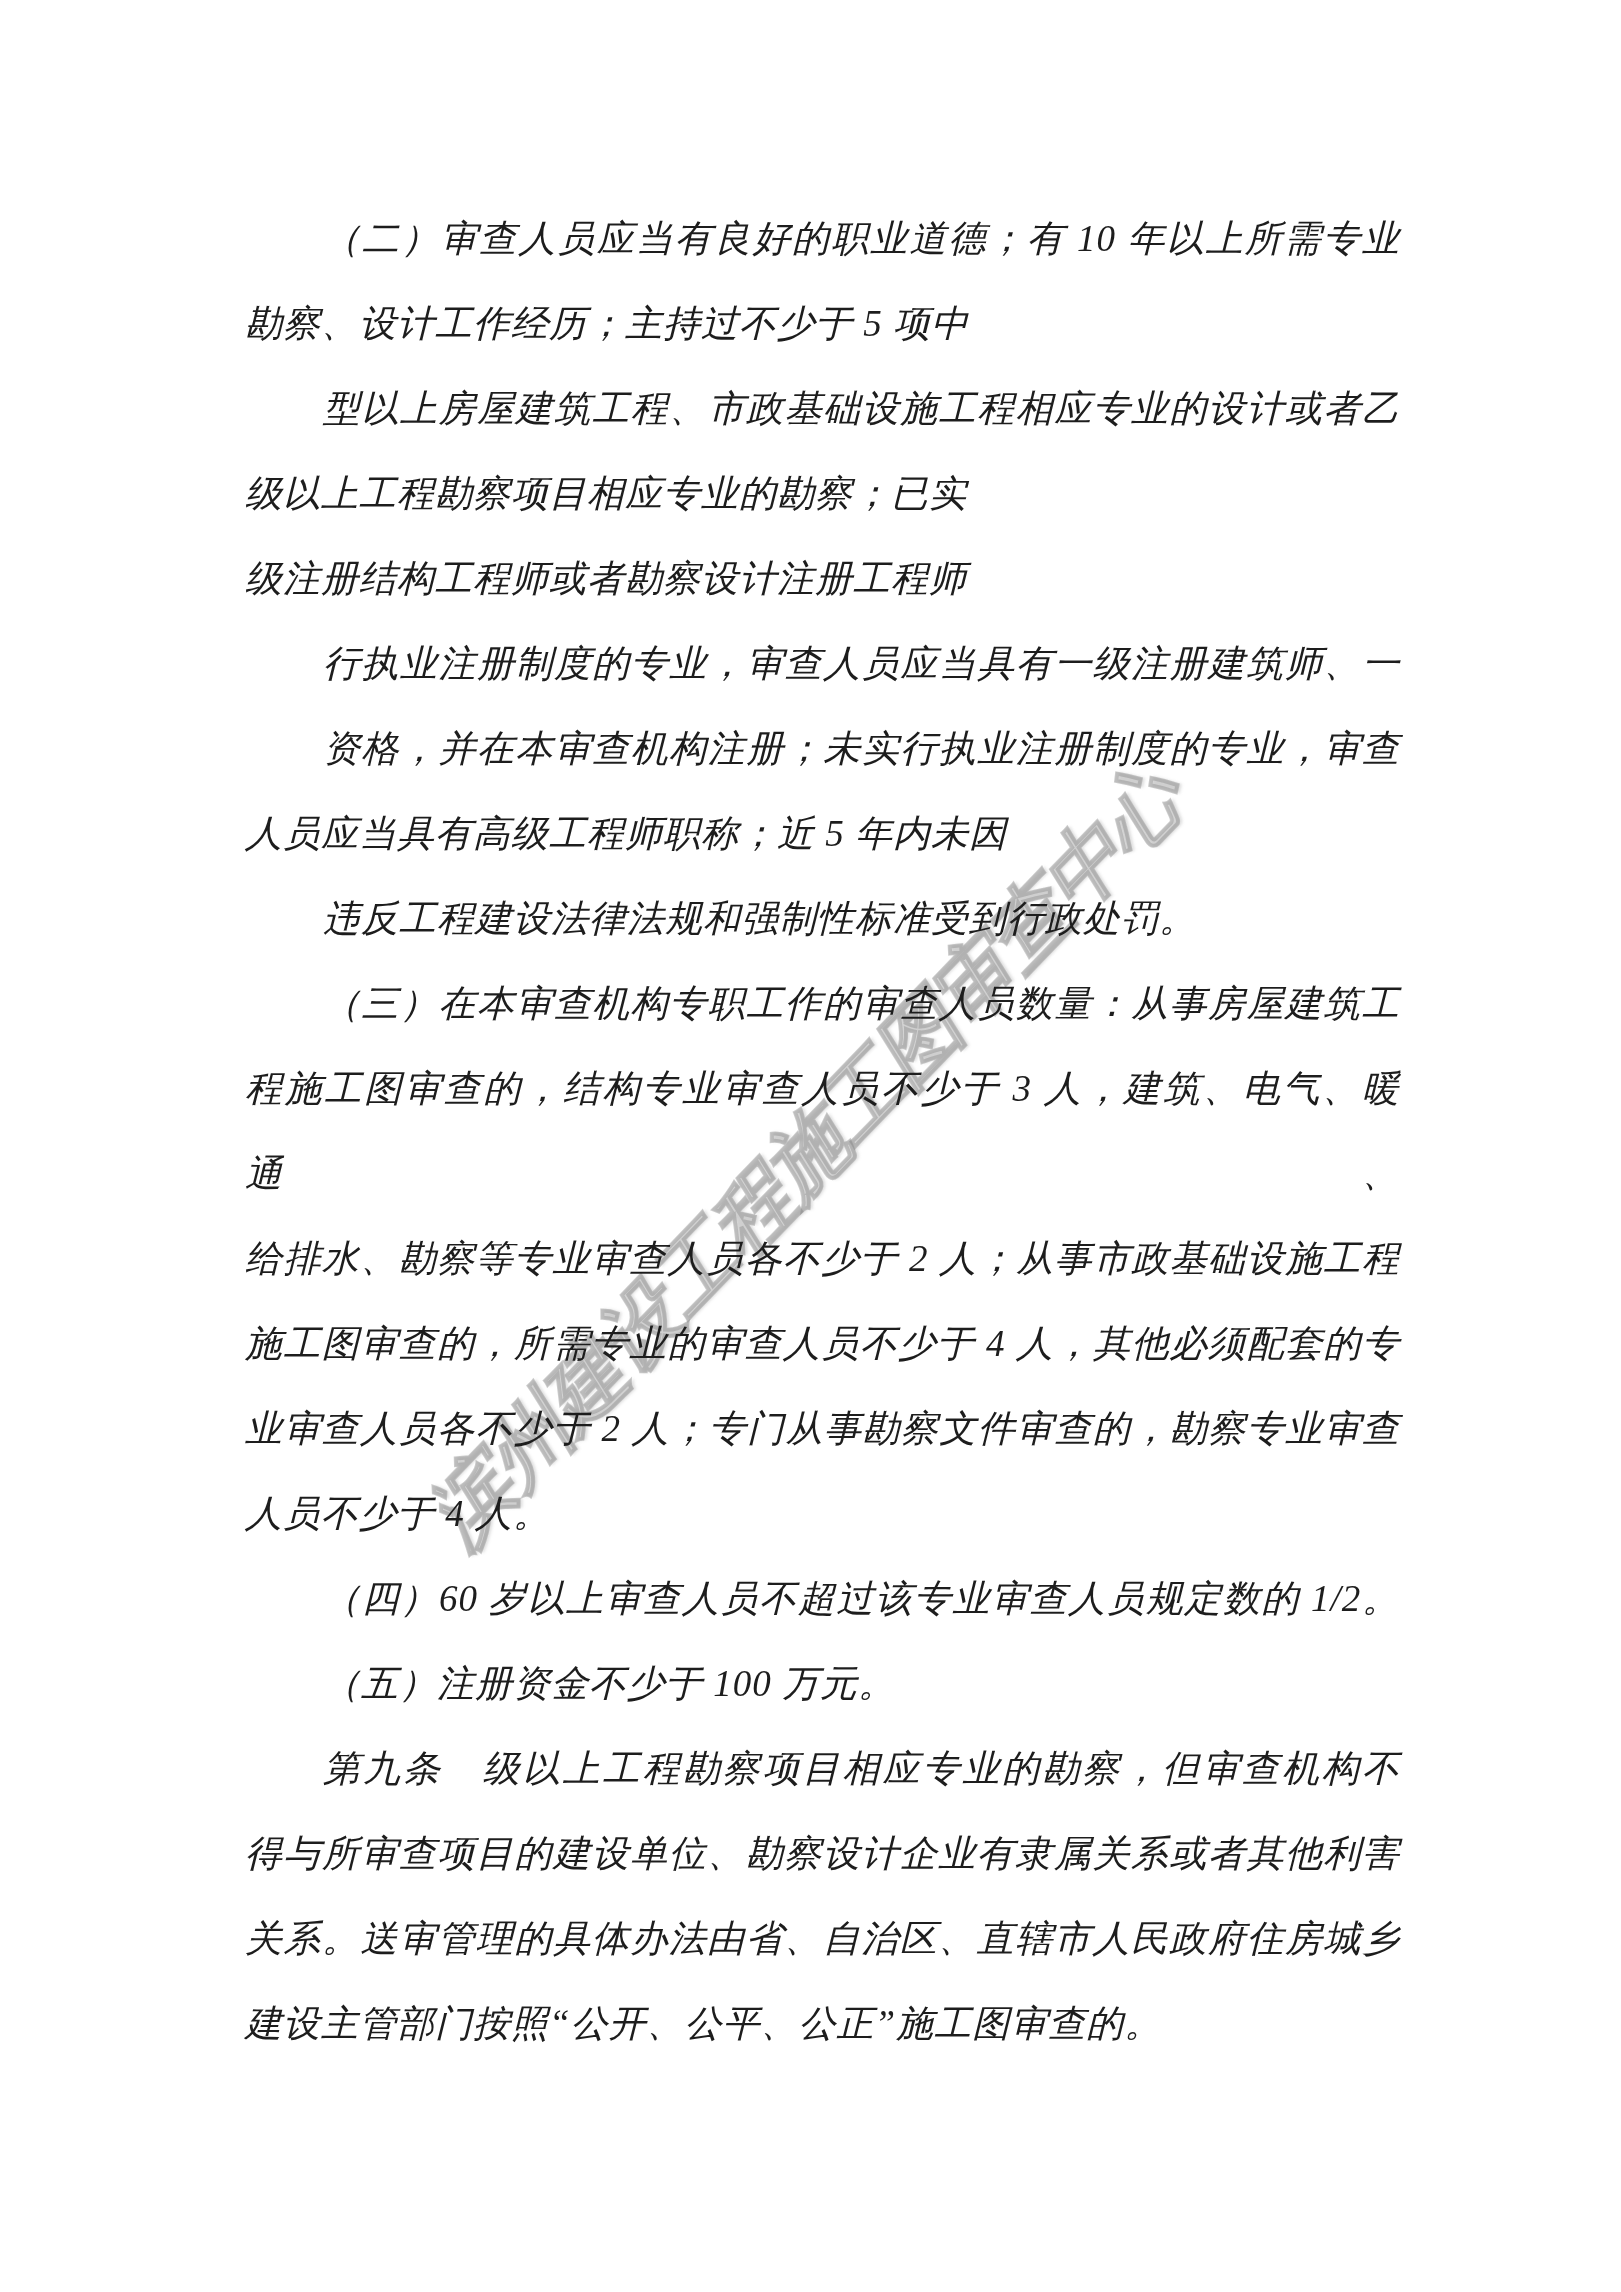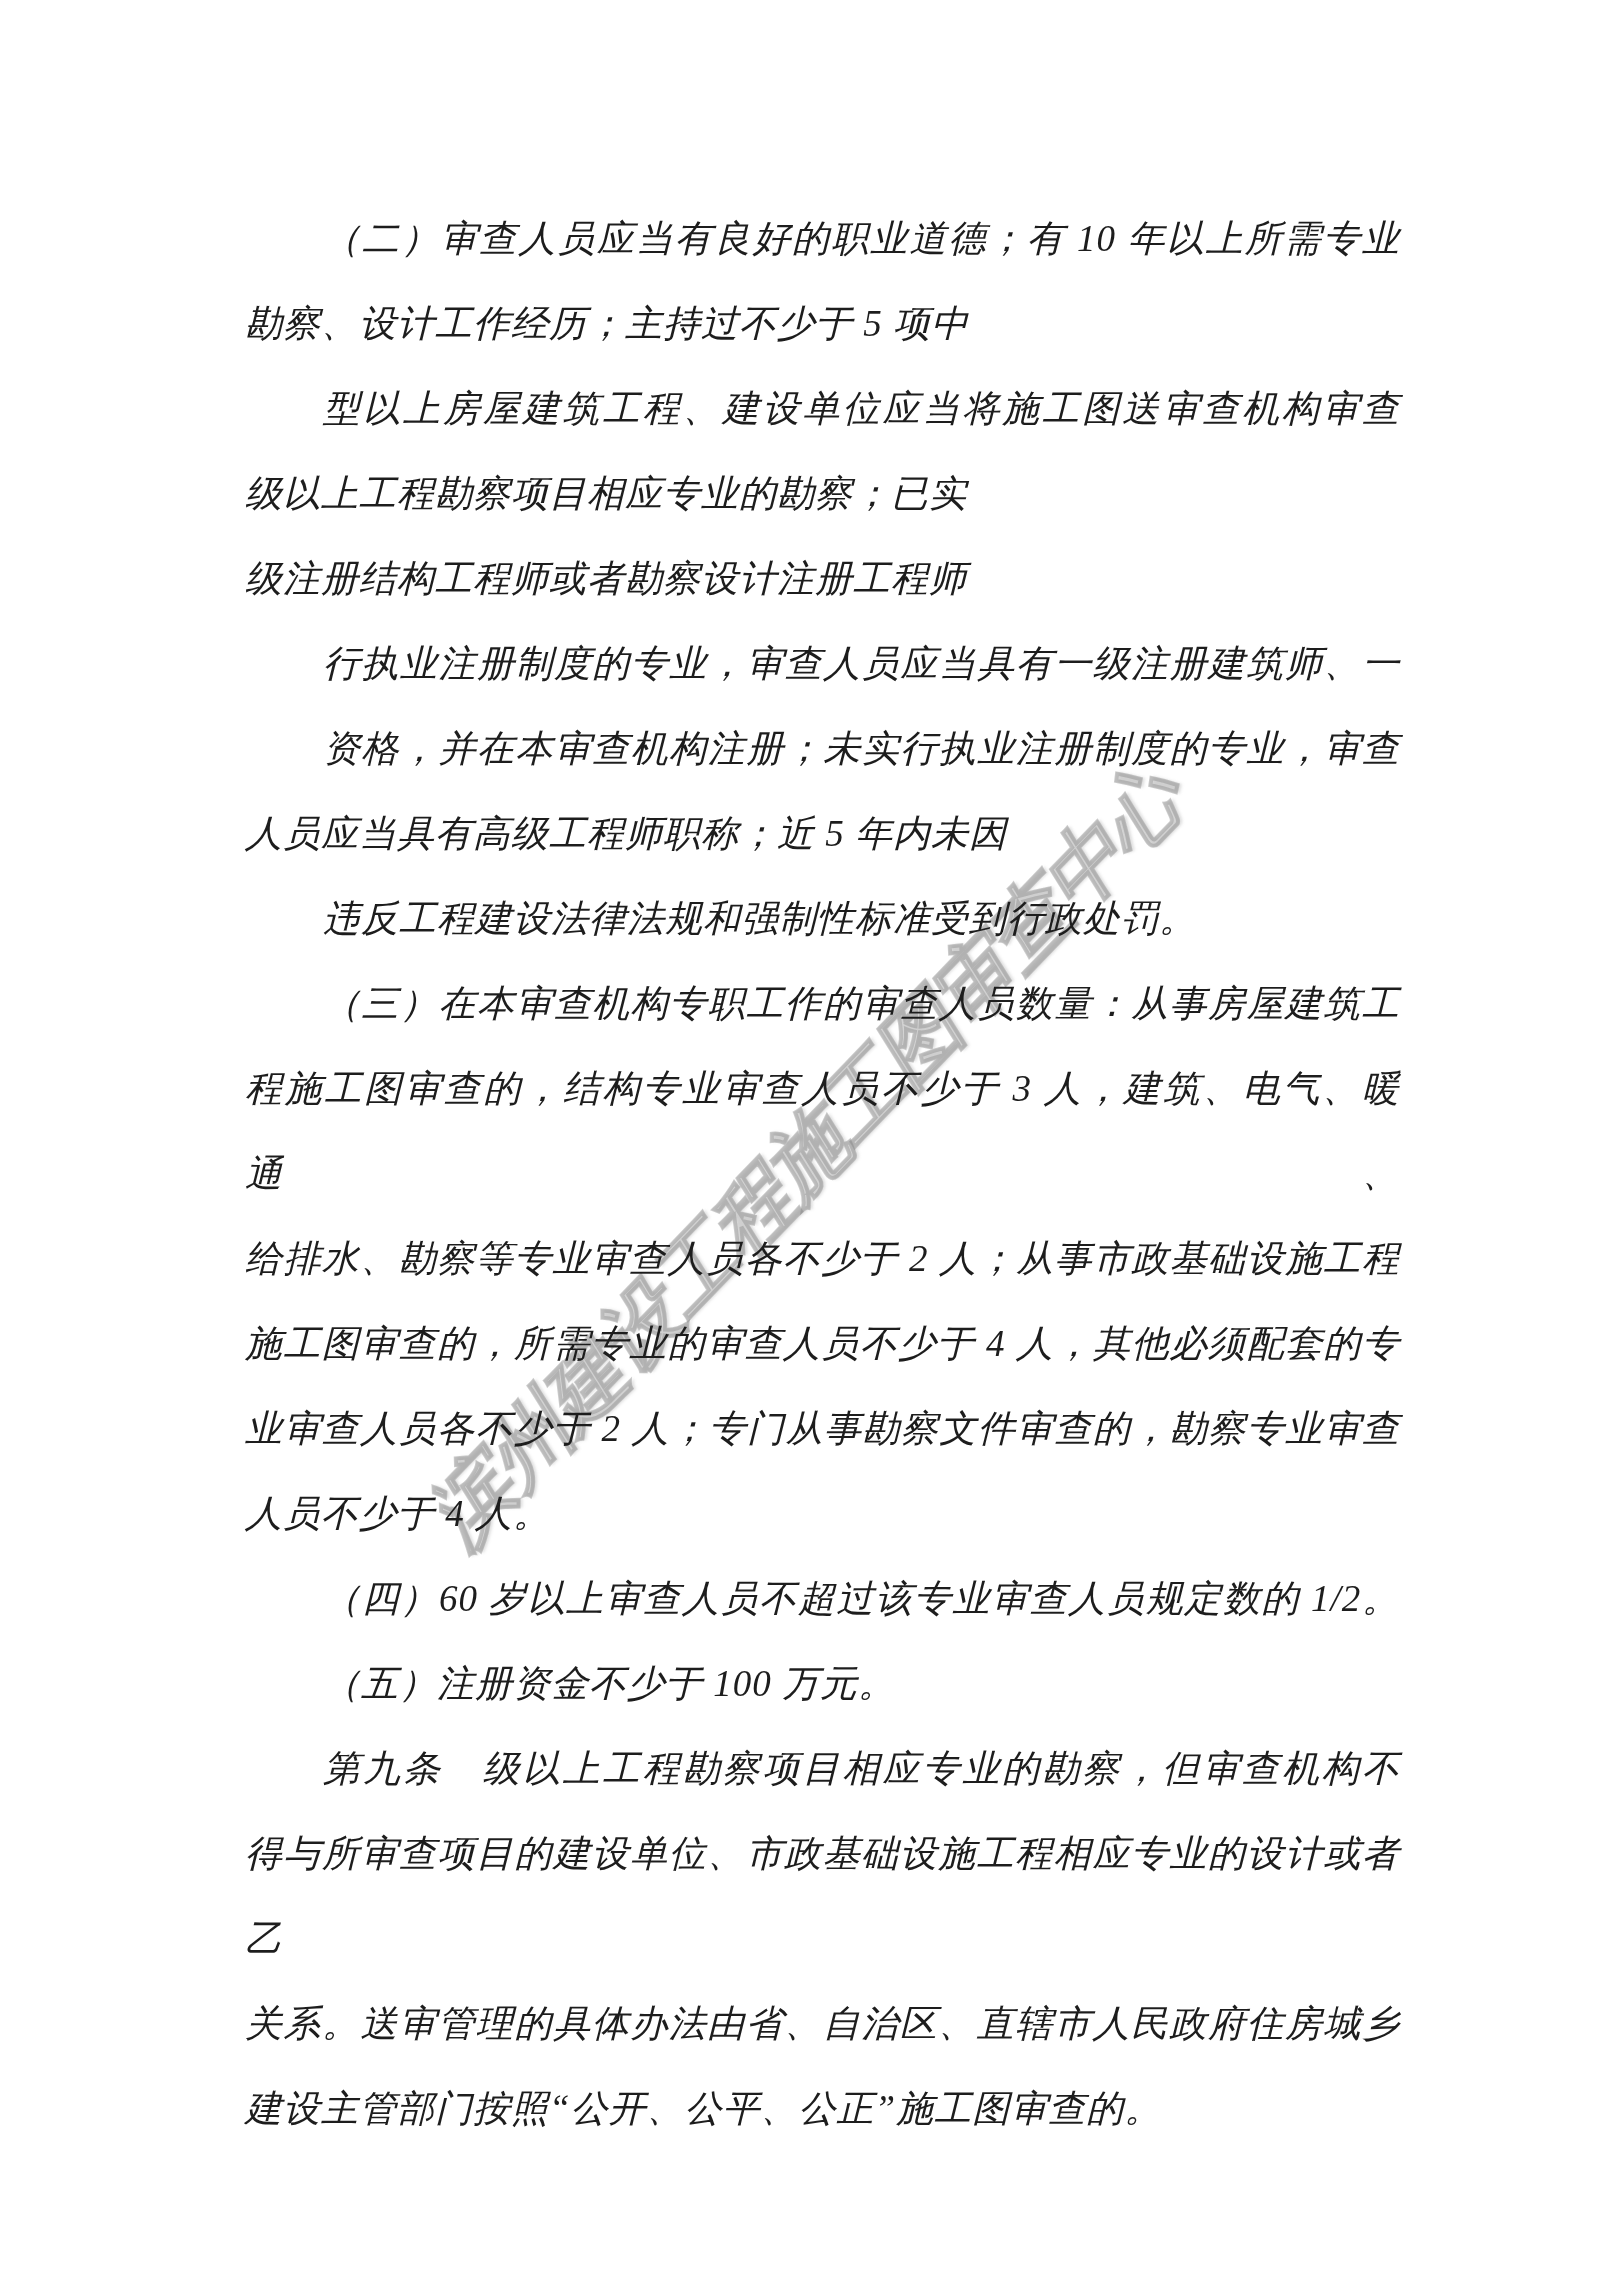--- a/index.html
+++ b/index.html
@@ -62,35 +62,35 @@
 </head>
 <body>
 
 <div class="page">
 
   <div class="watermark">滨州建设工程施工图审查中心</div>
 
   <div class="content">
     <div class="line ind j">（二）审查人员应当有良好的职业道德；有 10 年以上所需专业</div>
     <div class="line">勘察、设计工作经历；主持过不少于 5 项中</div>
-    <div class="line ind j">型以上房屋建筑工程、建设单位应当将施工图送审查机构审查</div>
+    <div class="line ind j">型以上房屋建筑工程、市政基础设施工程相应专业的设计或者乙</div>
     <div class="line">级以上工程勘察项目相应专业的勘察；已实</div>
     <div class="line">级注册结构工程师或者勘察设计注册工程师</div>
     <div class="line ind j">行执业注册制度的专业，审查人员应当具有一级注册建筑师、一</div>
     <div class="line ind j">资格，并在本审查机构注册；未实行执业注册制度的专业，审查</div>
     <div class="line">人员应当具有高级工程师职称；近 5 年内未因</div>
     <div class="line ind">违反工程建设法律法规和强制性标准受到行政处罚。</div>
     <div class="line ind j">（三）在本审查机构专职工作的审查人员数量：从事房屋建筑工</div>
     <div class="line j">程施工图审查的，结构专业审查人员不少于 3 人，建筑、电气、暖通、</div>
     <div class="line j">给排水、勘察等专业审查人员各不少于 2 人；从事市政基础设施工程</div>
     <div class="line j">施工图审查的，所需专业的审查人员不少于 4 人，其他必须配套的专</div>
     <div class="line j">业审查人员各不少于 2 人；专门从事勘察文件审查的，勘察专业审查</div>
     <div class="line">人员不少于 4 人。</div>
     <div class="line ind j">（四）60 岁以上审查人员不超过该专业审查人员规定数的 1/2。</div>
     <div class="line ind">（五）注册资金不少于 100 万元。</div>
     <div class="line ind j">第九条　级以上工程勘察项目相应专业的勘察，但审查机构不</div>
-    <div class="line j">得与所审查项目的建设单位、市政基础设施工程相应专业的设计或者乙</div>
+    <div class="line j">得与所审查项目的建设单位、勘察设计企业有隶属关系或者其他利害</div>
     <div class="line j">关系。送审管理的具体办法由省、自治区、直辖市人民政府住房城乡</div>
     <div class="line">建设主管部门按照“公开、公平、公正”施工图审查的。</div>
   </div>
 
 </div>
 
 
 </body></html>

